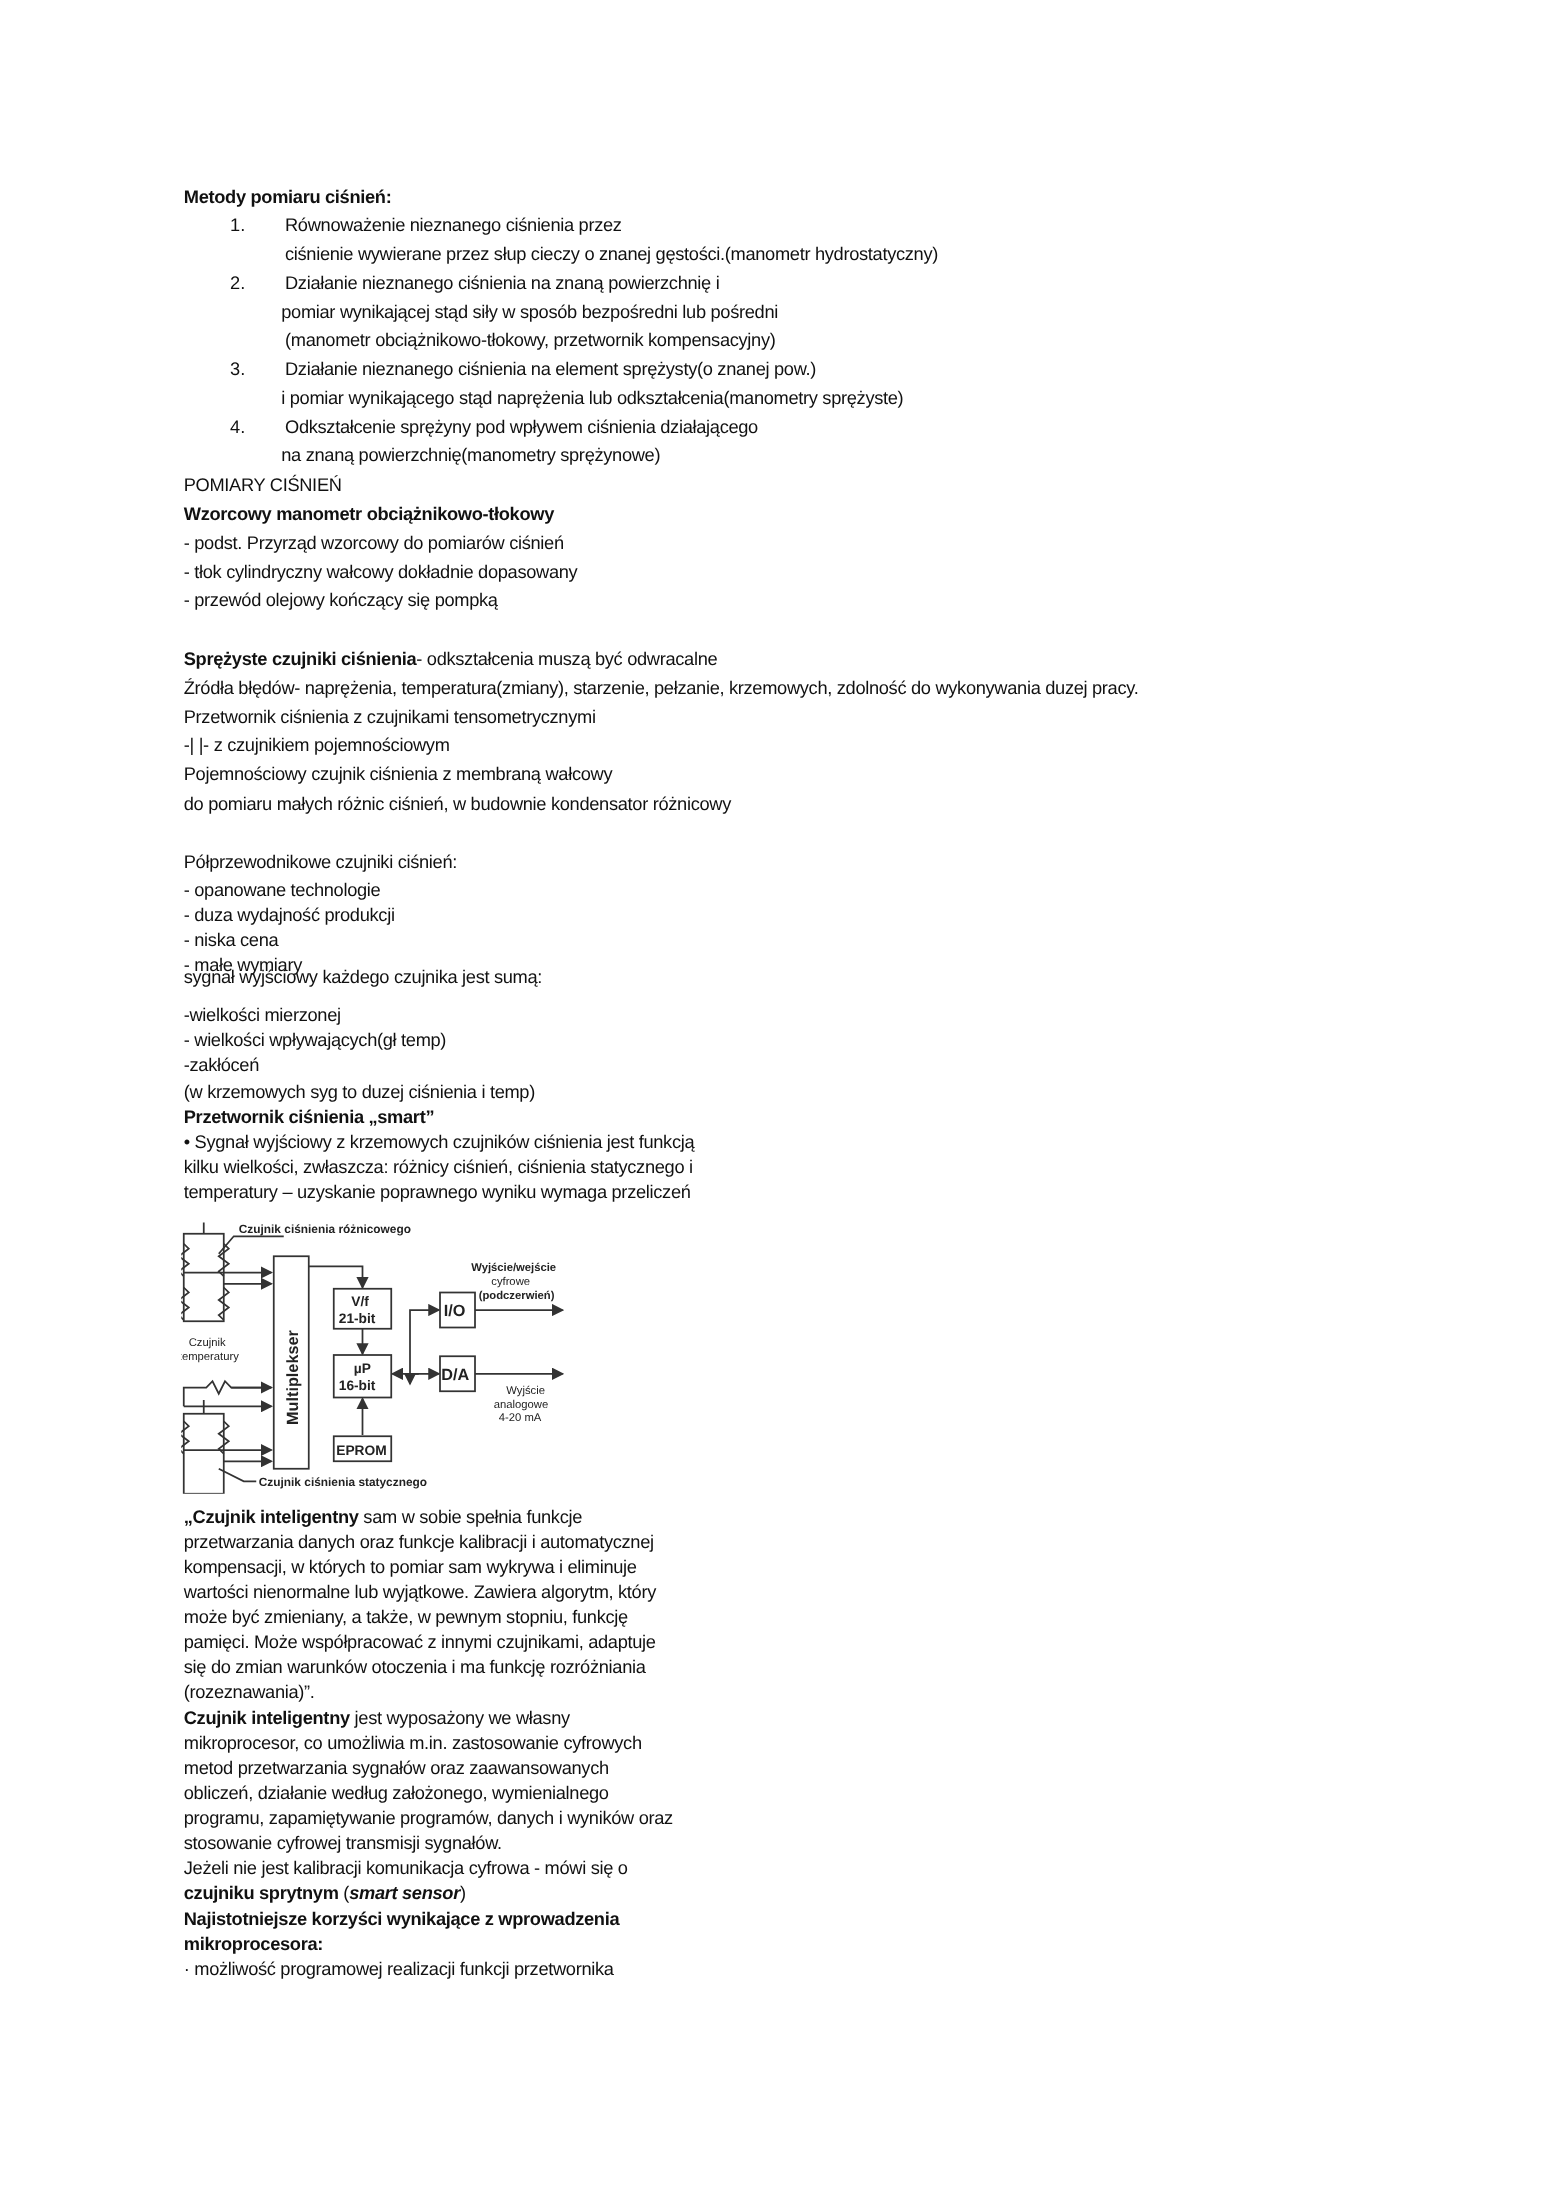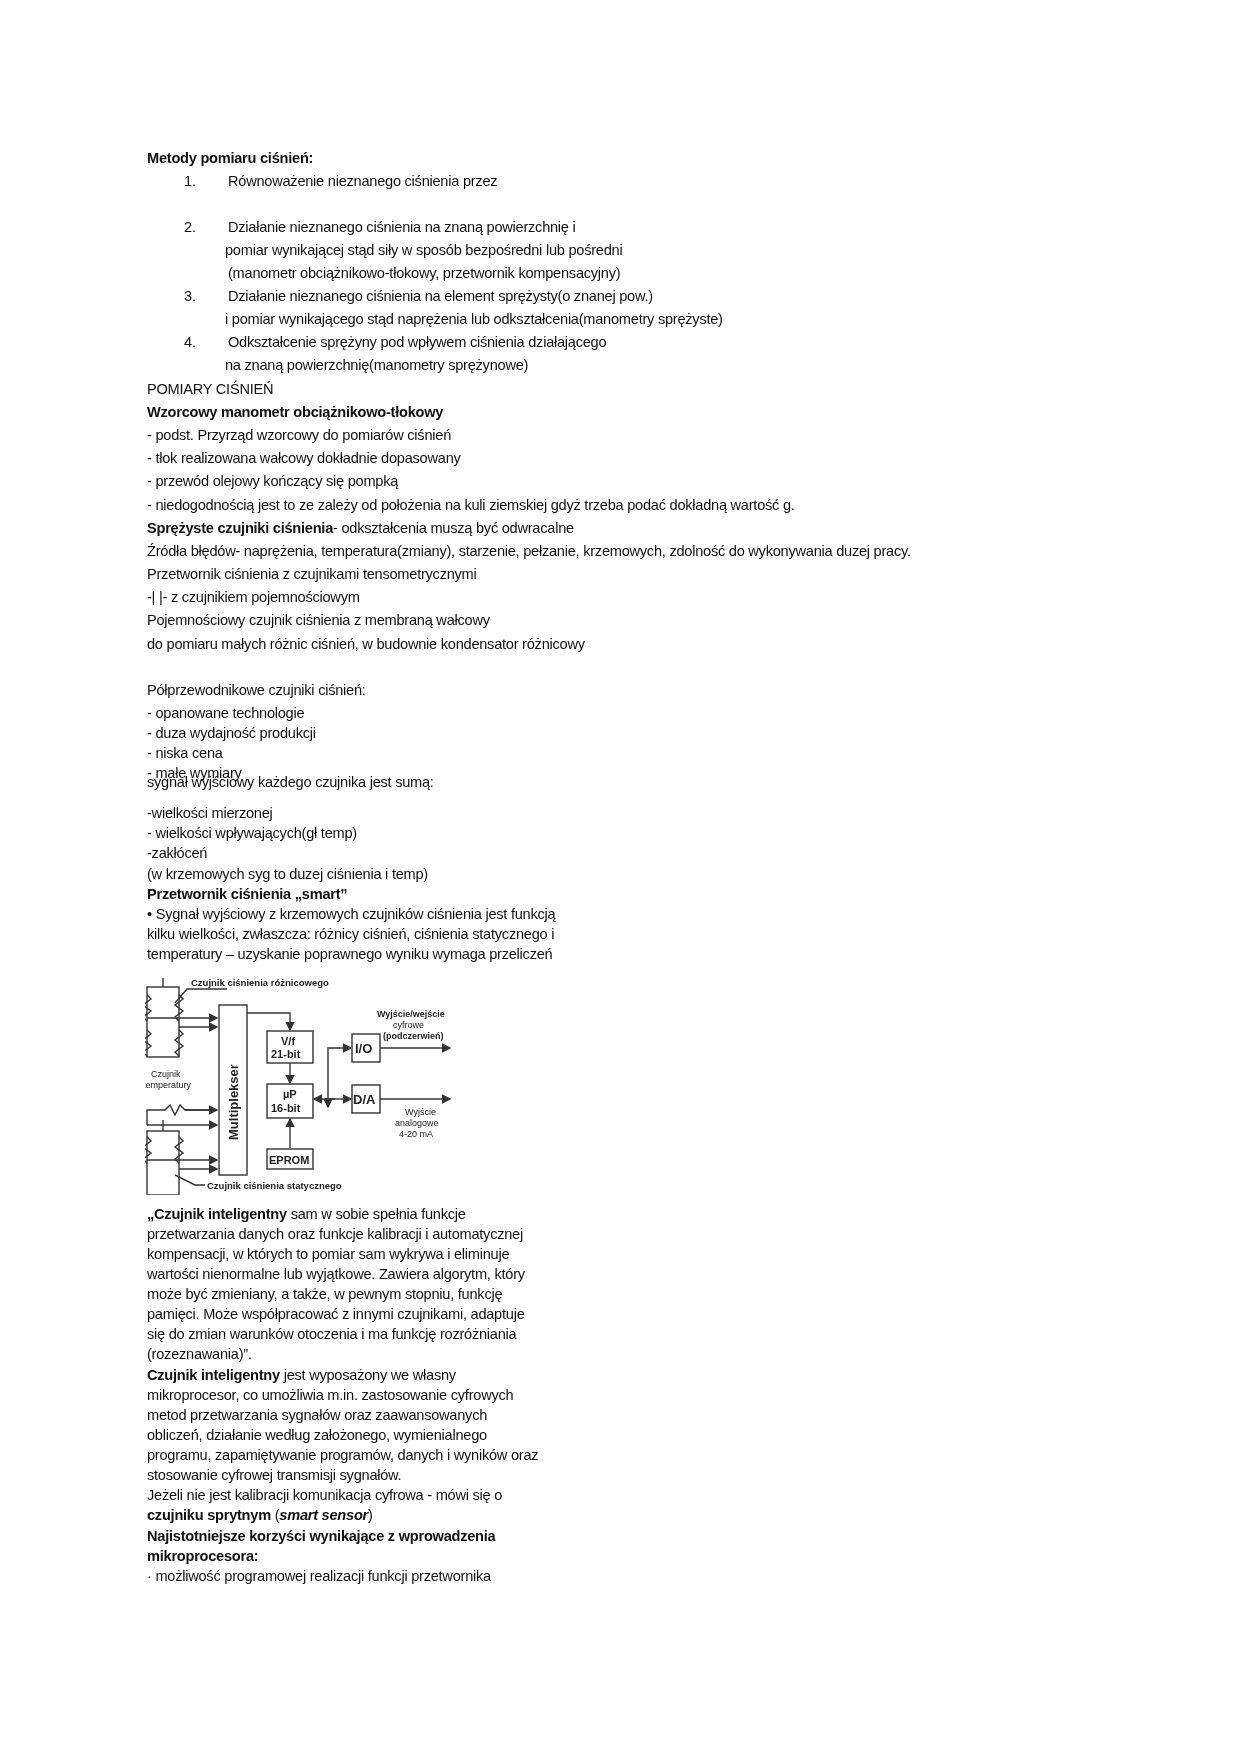--- a/index.html
+++ b/index.html
@@ -17,41 +17,41 @@
 </style>
 </head>
 <body>
 
 <div class="page">
 
   <div class="line b" style="top:148px">Metody pomiaru ciśnień:</div>
 
   <div class="num" style="top:171px">1.</div>
   <div class="line ind" style="top:171px">Równoważenie nieznanego ciśnienia przez</div>
+  <div class="line ind" style="top:194px">ciśnienie wywierane przez słup cieczy o znanej gęstości.(manometr hydrostatyczny)</div>
 
   <div class="num" style="top:217px">2.</div>
   <div class="line ind" style="top:217px">Działanie nieznanego ciśnienia na znaną powierzchnię i</div>
   <div class="line ind2" style="top:240px"> pomiar wynikającej stąd siły w sposób bezpośredni lub pośredni</div>
   <div class="line ind" style="top:263px">(manometr obciążnikowo-tłokowy, przetwornik kompensacyjny)</div>
 
   <div class="num" style="top:286px">3.</div>
   <div class="line ind" style="top:286px">Działanie nieznanego ciśnienia na element sprężysty(o znanej pow.)</div>
   <div class="line ind2" style="top:309px"> i pomiar wynikającego stąd naprężenia lub odkształcenia(manometry sprężyste)</div>
 
   <div class="num" style="top:332px">4.</div>
   <div class="line ind" style="top:332px">Odkształcenie sprężyny pod wpływem ciśnienia działającego</div>
   <div class="line ind2" style="top:355px"> na znaną powierzchnię(manometry sprężynowe)</div>
 
   <div class="line" style="top:379px">POMIARY CIŚNIEŃ</div>
 
   <div class="line b" style="top:402px">Wzorcowy manometr obciążnikowo-tłokowy</div>
   <div class="line" style="top:425px">- podst. Przyrząd wzorcowy do pomiarów ciśnień</div>
-  <div class="line" style="top:448px">- tłok realizowana wałcowy dokładnie dopasowany</div>
+  <div class="line" style="top:448px">- tłok cylindryczny wałcowy dokładnie dopasowany</div>
   <div class="line" style="top:471px">- przewód olejowy kończący się pompką</div>
-  <div class="line" style="top:495px">- niedogodnością jest to ze zależy od położenia na kuli ziemskiej gdyż trzeba podać dokładną wartość g.</div>
 
   <div class="line" style="top:518px"><span class="b">Sprężyste czujniki ciśnienia</span><span>- odkształcenia muszą być odwracalne</span></div>
 
   <div class="line" style="top:541px">Źródła błędów- naprężenia, temperatura(zmiany), starzenie, pełzanie, krzemowych, zdolność do wykonywania duzej pracy.</div>
   <div class="line" style="top:564px">Przetwornik ciśnienia z czujnikami tensometrycznymi</div>
   <div class="line" style="top:587px">-| |-  z czujnikiem pojemnościowym</div>
   <div class="line" style="top:610px">Pojemnościowy czujnik ciśnienia z membraną wałcowy</div>
   <div class="line" style="top:634px">do pomiaru małych różnic ciśnień, w budownie kondensator różnicowy</div>
 
   <div class="line" style="top:680px">Półprzewodnikowe czujniki ciśnień:</div>

